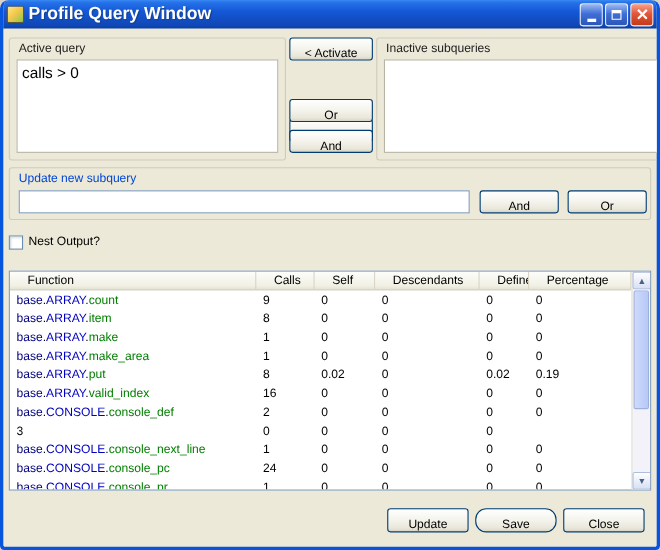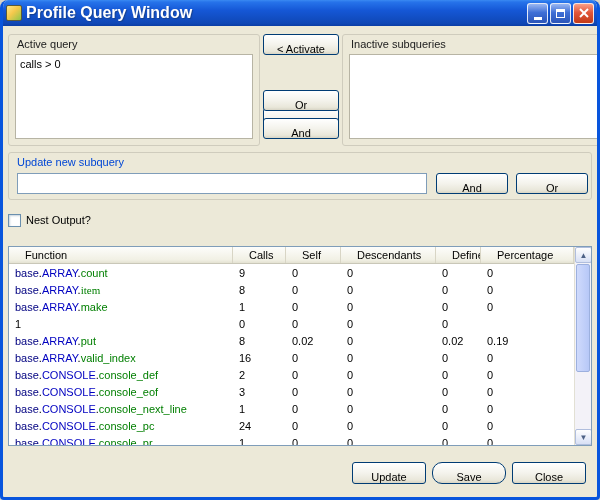--- a/index.html
+++ b/index.html
@@ -41,21 +41,21 @@
 
   .frame{
     position:absolute;border:1px solid #cfccbd;border-radius:3px;background:transparent;
   }
   .frame-label{position:absolute;left:8px;top:3px;font-size:11px;color:#202020;}
   .frame-label.blue{color:#0046d5;}
   .listbox{
     position:absolute;left:6px;top:19px;right:6px;bottom:6px;
     background:#fff;border:1px solid #b7b4a4;overflow:hidden;
   }
-  .query-item{font-size:11px;color:#000;padding:3px 4px;white-space:nowrap;}
+  .query-item{font-size:14px;color:#000;padding:3px 4px;white-space:nowrap;}
 
   .xpbtn{
     position:absolute;height:21px;font-family:"Liberation Sans",sans-serif;
     font-size:11px;color:#000;border:1px solid #003c74;border-radius:3px;
     background:linear-gradient(180deg,#ffffff 0%,#f4f3ec 50%,#e9e7da 85%,#d8d5c5 100%);
     padding:8px;cursor:default;
   }
 
   .textinput{
     position:absolute;height:21px;border:1px solid #7f9db9;background:#fff;
@@ -180,36 +180,37 @@
       <div class="tbody">
           <div class="trow">
             <div class="td"><span style="color: rgb(0, 0, 128);">base</span><span style="color: rgb(0, 0, 0);">.</span><span style="color: rgb(0, 0, 192);">ARRAY</span><span style="color: rgb(0, 0, 0);">.</span><span style="color: rgb(0, 127, 0);">count</span></div>
             <div class="td">9</div>
             <div class="td">0</div>
             <div class="td">0</div>
             <div class="td">0</div>
             <div class="td">0</div>
           </div>
           <div class="trow">
-            <div class="td"><span style="color: rgb(0, 0, 128);">base</span><span style="color: rgb(0, 0, 0);">.</span><span style="color: rgb(0, 0, 192);">ARRAY</span><span style="color: rgb(0, 0, 0);">.</span><span style="color: rgb(0, 127, 0); font-family: Liberation Serif, serif;">item</span></div>
+            <div class="td"><span style="color: rgb(0, 0, 128);">base</span><span style="color: rgb(0, 0, 0);">.</span><span style="color: rgb(0, 0, 192);">ARRAY</span><span style="color: rgb(0, 0, 0);">.</span><span style="color: rgb(0, 127, 0);">item</span></div>
             <div class="td">8</div>
             <div class="td">0</div>
             <div class="td">0</div>
             <div class="td">0</div>
             <div class="td">0</div>
           </div>
           <div class="trow">
             <div class="td"><span style="color: rgb(0, 0, 128);">base</span><span style="color: rgb(0, 0, 0);">.</span><span style="color: rgb(0, 0, 192);">ARRAY</span><span style="color: rgb(0, 0, 0);">.</span><span style="color: rgb(0, 127, 0);">make</span></div>
             <div class="td">1</div>
             <div class="td">0</div>
             <div class="td">0</div>
             <div class="td">0</div>
             <div class="td">0</div>
           </div>
           <div class="trow">
+            <div class="td"><span style="color: rgb(0, 0, 128);">base</span><span style="color: rgb(0, 0, 0);">.</span><span style="color: rgb(0, 0, 192);">ARRAY</span><span style="color: rgb(0, 0, 0);">.</span><span style="color: rgb(0, 127, 0);">make_area</span></div>
             <div class="td">1</div>
             <div class="td">0</div>
             <div class="td">0</div>
             <div class="td">0</div>
             <div class="td">0</div>
           </div>
           <div class="trow">
             <div class="td"><span style="color: rgb(0, 0, 128);">base</span><span style="color: rgb(0, 0, 0);">.</span><span style="color: rgb(0, 0, 192);">ARRAY</span><span style="color: rgb(0, 0, 0);">.</span><span style="color: rgb(0, 127, 0);">put</span></div>
             <div class="td">8</div>
             <div class="td">0.02</div>
@@ -227,21 +228,20 @@
           </div>
           <div class="trow">
             <div class="td"><span style="color: rgb(0, 0, 128);">base</span><span style="color: rgb(0, 0, 0);">.</span><span style="color: rgb(0, 0, 192);">CONSOLE</span><span style="color: rgb(0, 0, 0);">.</span><span style="color: rgb(0, 127, 0);">console_def</span></div>
             <div class="td">2</div>
             <div class="td">0</div>
             <div class="td">0</div>
             <div class="td">0</div>
             <div class="td">0</div>
           </div>
           <div class="trow">
-            <div class="td"><span style="color: rgb(0, 0, 128);">base</span><span style="color: rgb(0, 0, 0);">.</span><span style="color: rgb(0, 0, 192);">CONSOLE</span><span style="color: rgb(0, 0, 0);">.</span><span style="color: rgb(0, 127, 0);">console_eof</span></div>
             <div class="td">3</div>
             <div class="td">0</div>
             <div class="td">0</div>
             <div class="td">0</div>
             <div class="td">0</div>
           </div>
           <div class="trow">
             <div class="td"><span style="color: rgb(0, 0, 128);">base</span><span style="color: rgb(0, 0, 0);">.</span><span style="color: rgb(0, 0, 192);">CONSOLE</span><span style="color: rgb(0, 0, 0);">.</span><span style="color: rgb(0, 127, 0);">console_next_line</span></div>
             <div class="td">1</div>
             <div class="td">0</div>

